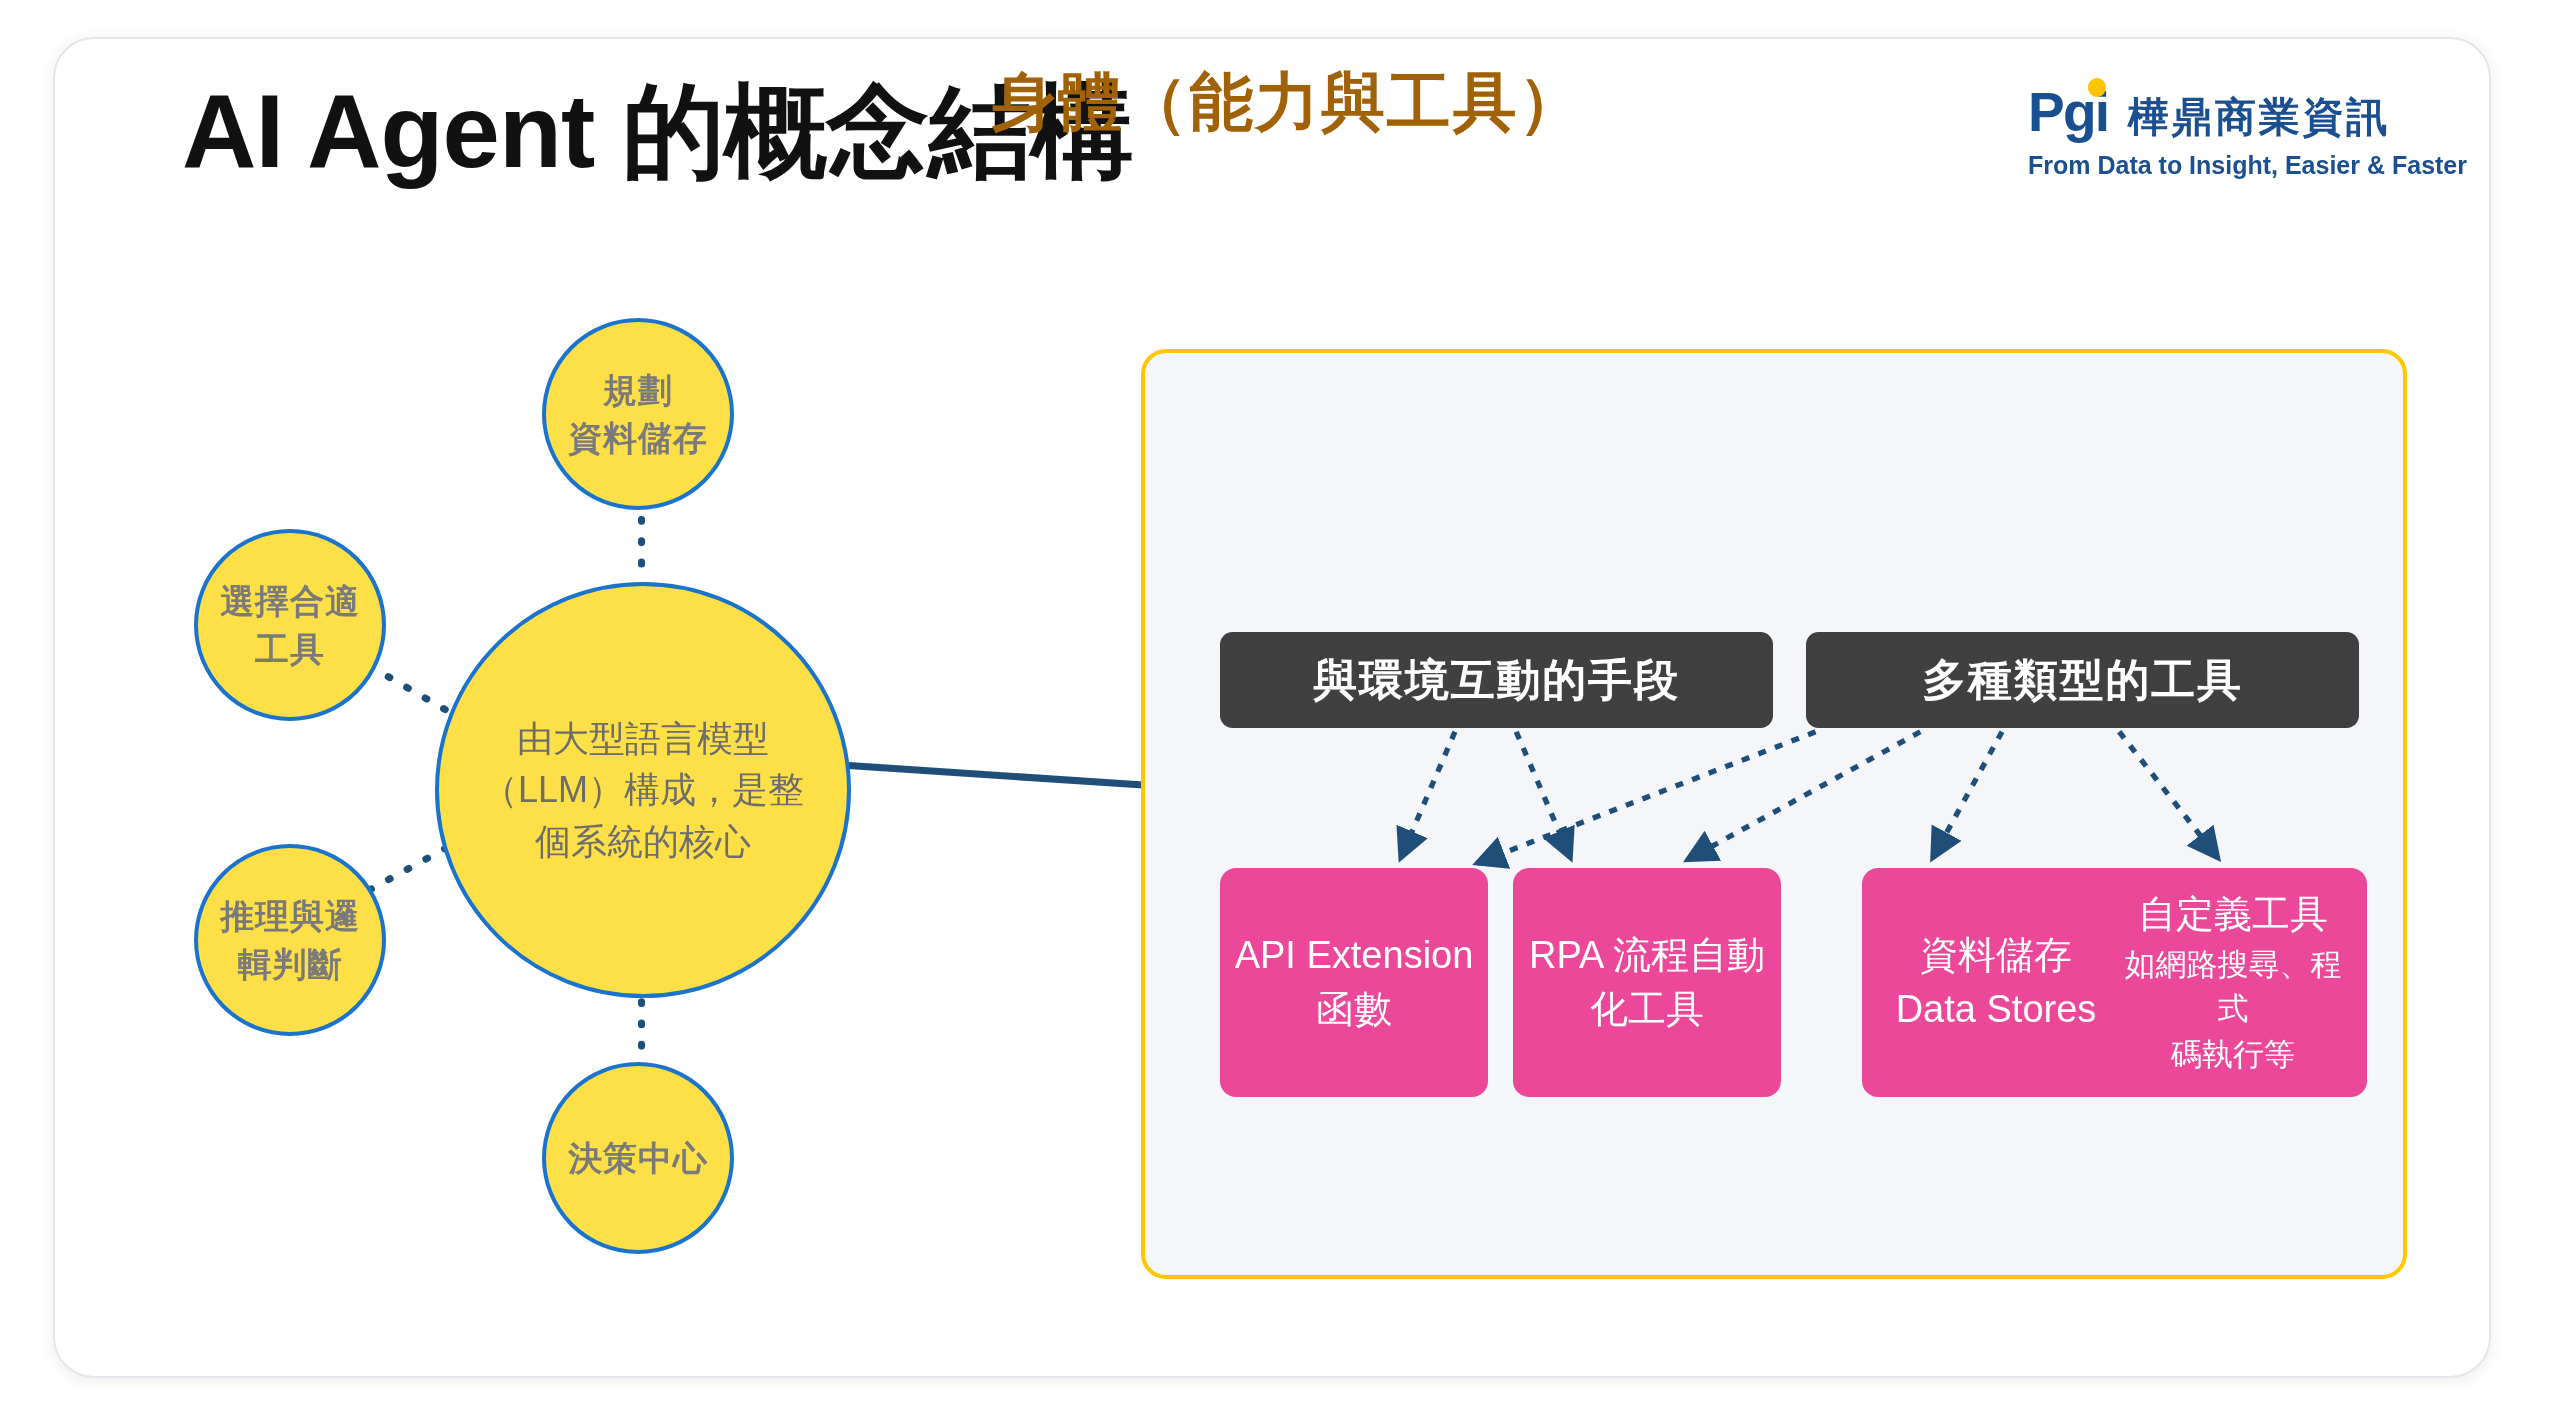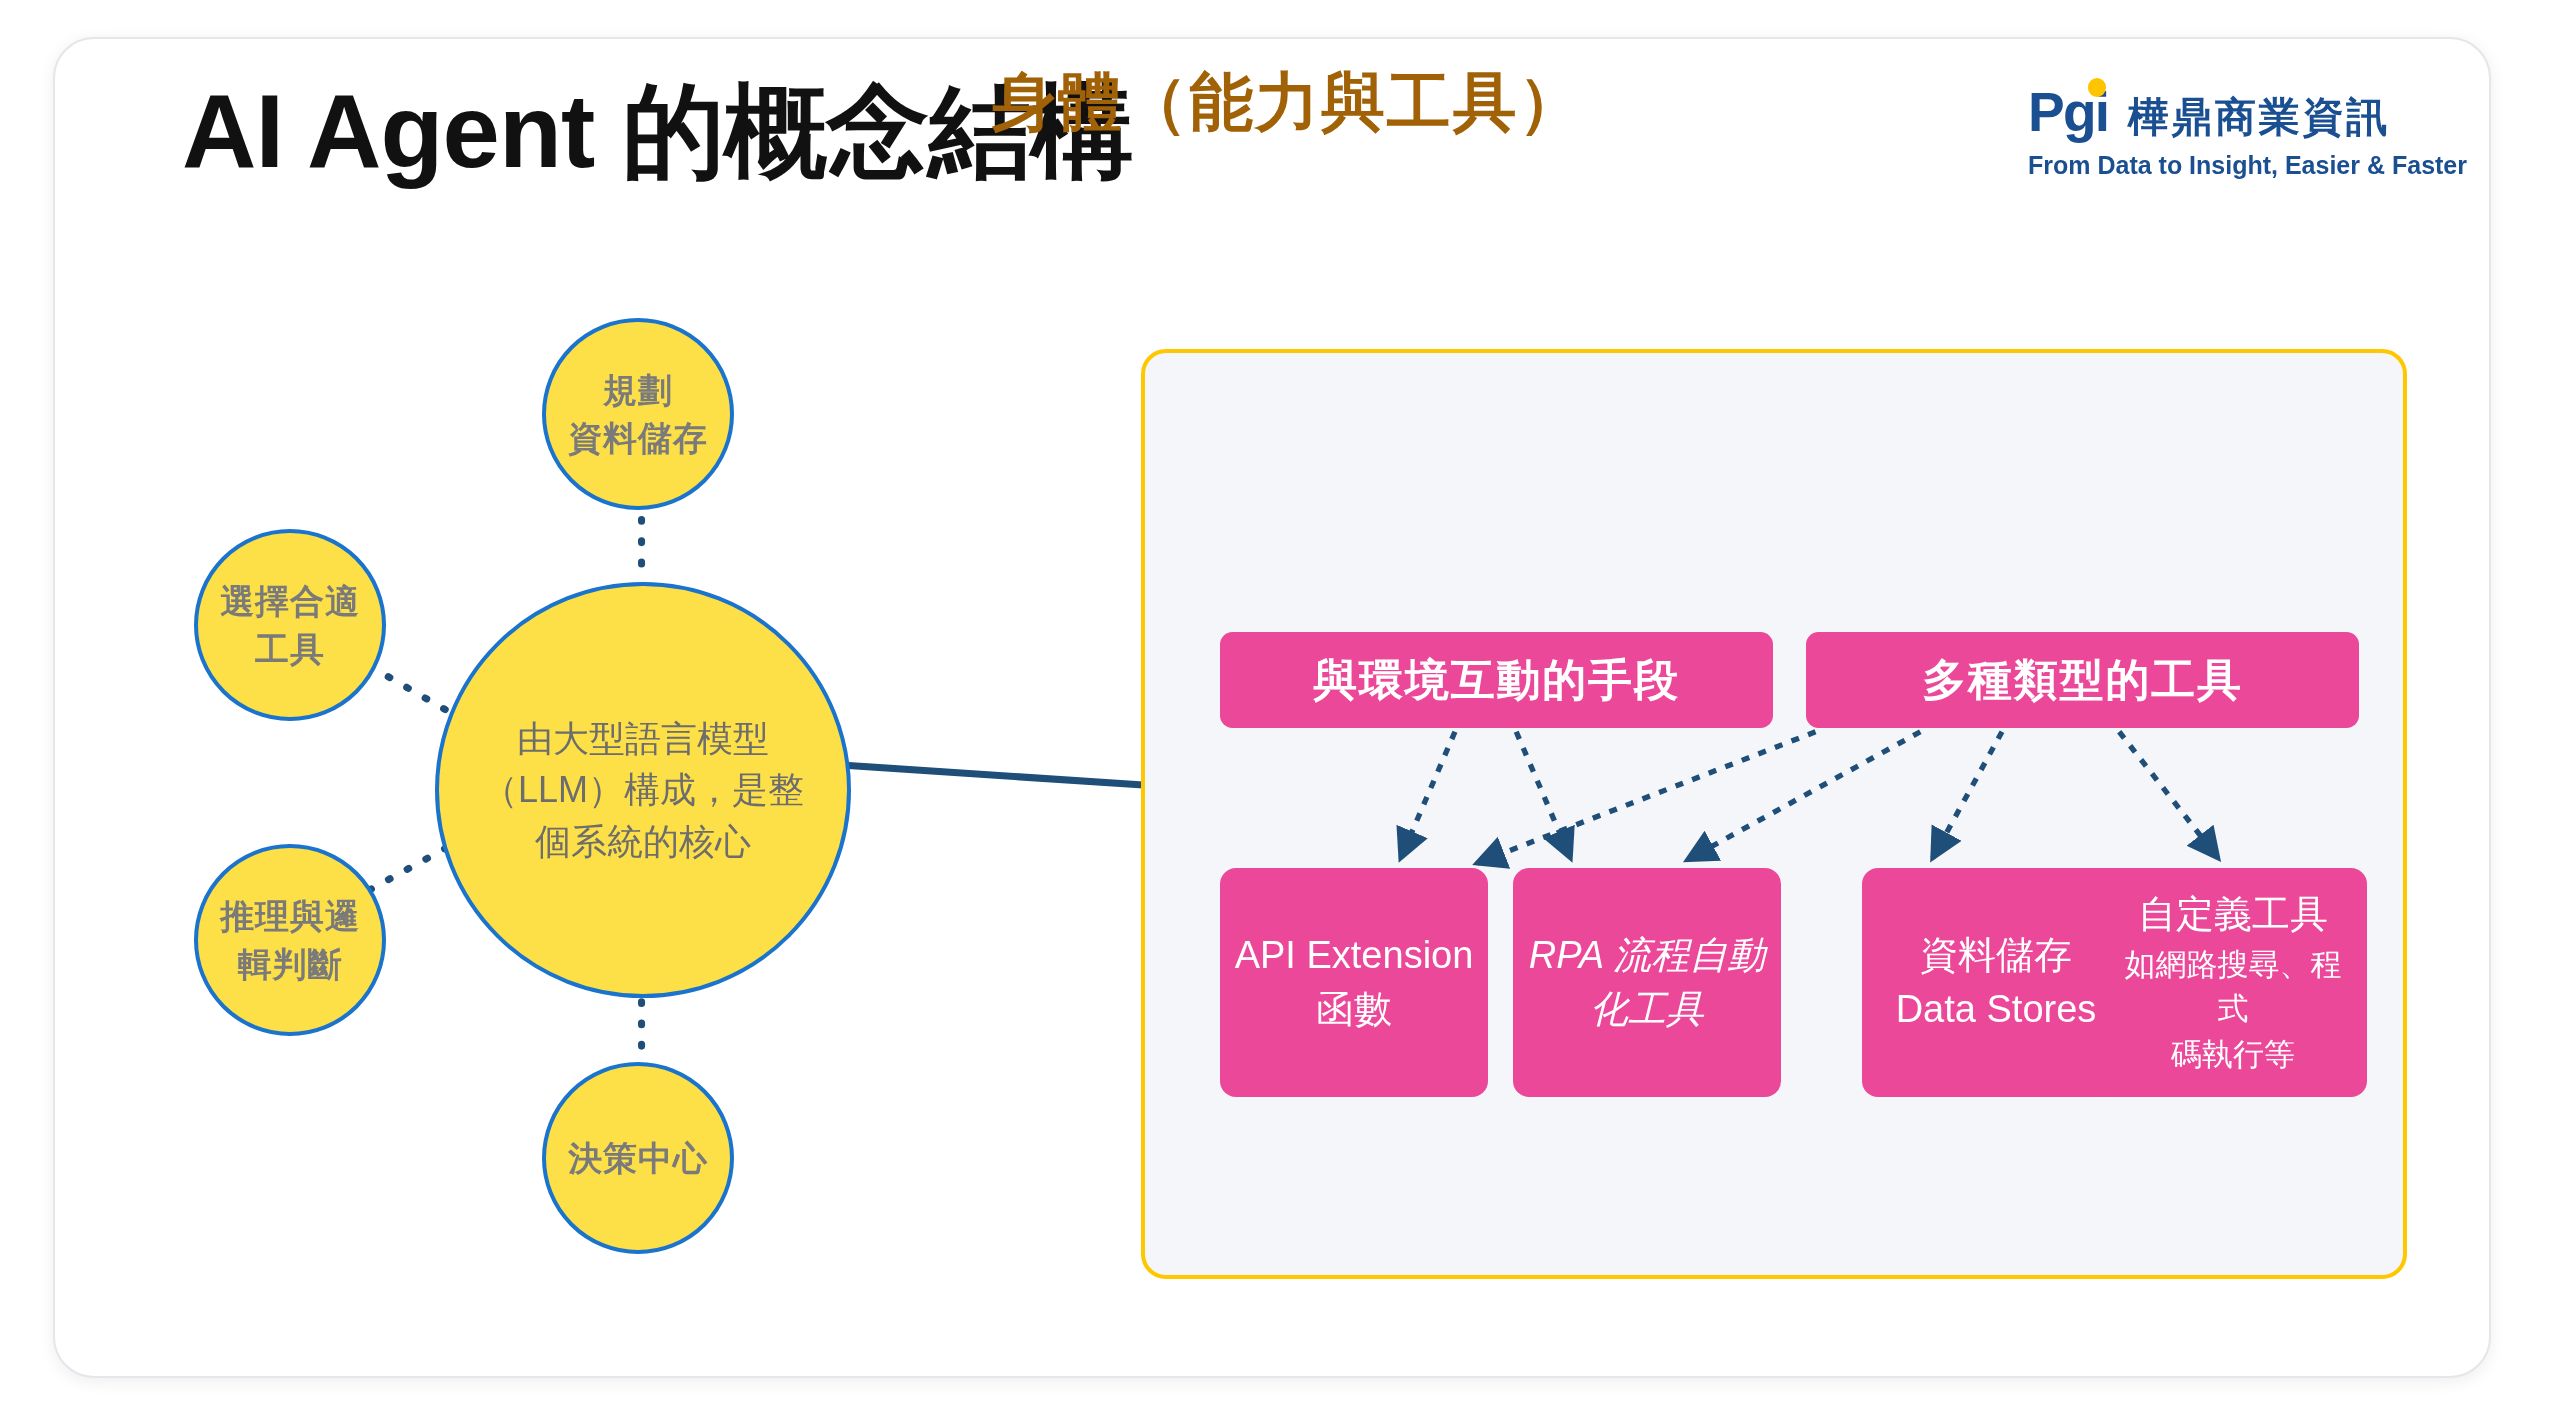--- a/index.html
+++ b/index.html
@@ -174,21 +174,21 @@
     text-align: center;
     font-size: 64px;
     font-weight: 800;
     color: #a16207;
     letter-spacing: 1.8px;
   }
 
   .yellow-head {
     position: absolute;
     height: 96px;
-    background: #ec4899;
+    background: #404040;
     border-radius: 12.4px;
     display: flex;
     align-items: center;
     justify-content: center;
     color: #ffffff;
     font-size: 44px;
     font-weight: 800;
     letter-spacing: 1.8px;
   }
   #head-env { left: 1220px; top: 632px; width: 553px; }
@@ -217,21 +217,21 @@
   }
   .tool-card .tc-sub {
     font-size: 31px;
     font-weight: 500;
     color: #ffffff;
     line-height: 1.42;
     letter-spacing: 0px;
     margin-top: 1.8px;
   }
   #card-api   { left: 1220px; width: 268px; }
-  #card-rpa   { left: 1513px; width: 268px; font-style: italic; }
+  #card-rpa   { left: 1513px; width: 268px; }
   #card-data  { left: 1862px; width: 268px; }
   #card-custom{ left: 2099px; width: 268px; }
 
   #arrow-svg {
     position: absolute;
     left: 0; top: 0;
     width: 2576px; height: 1412px;
     pointer-events: none;
   }
 </style>

